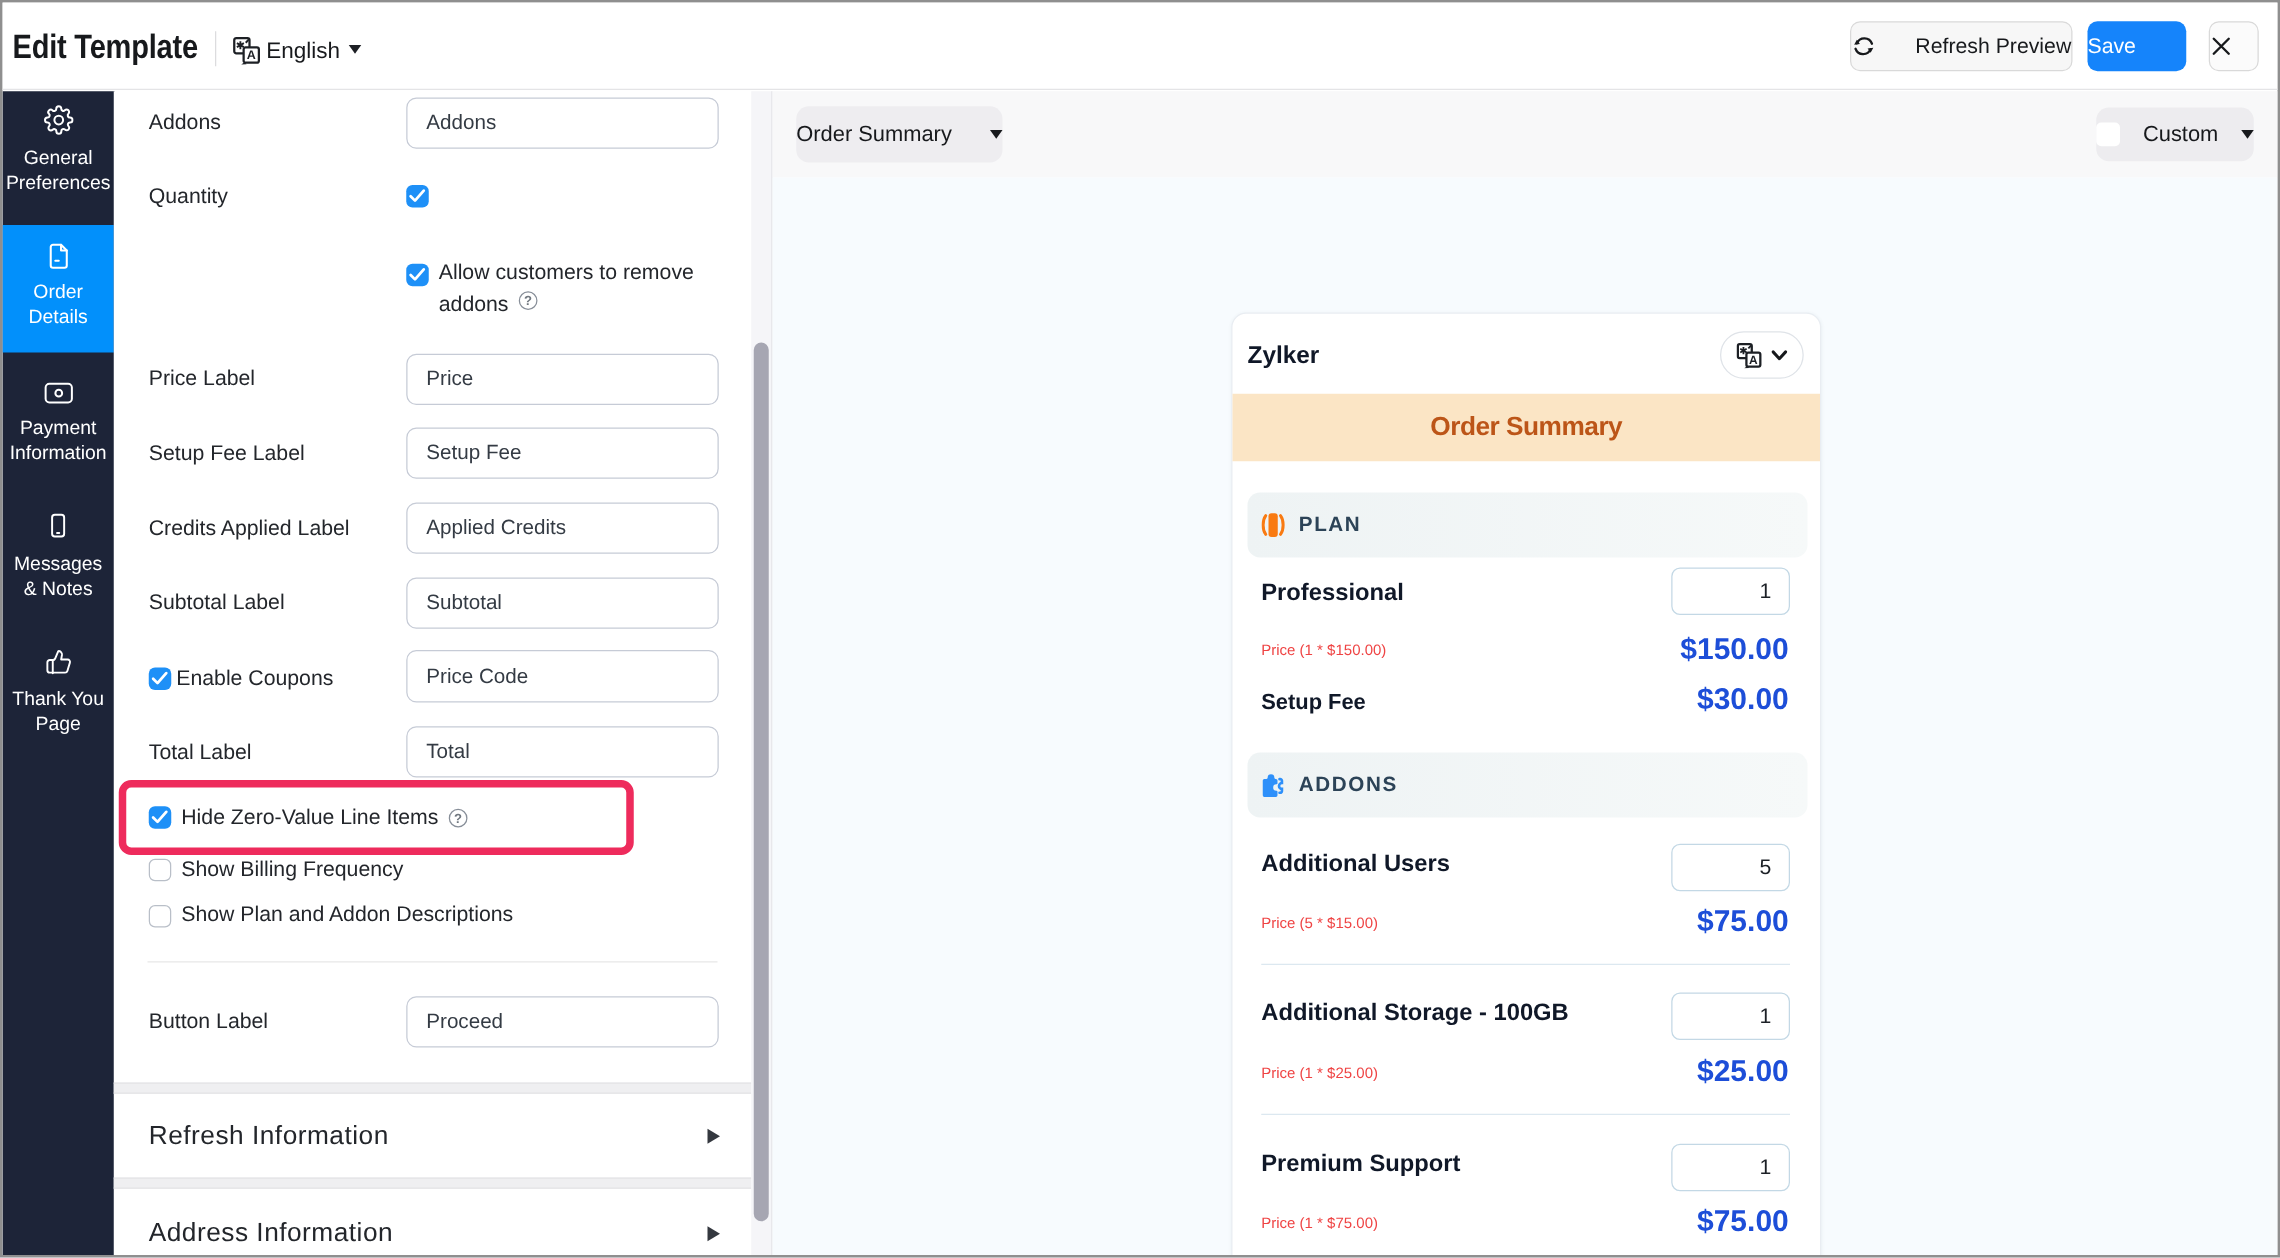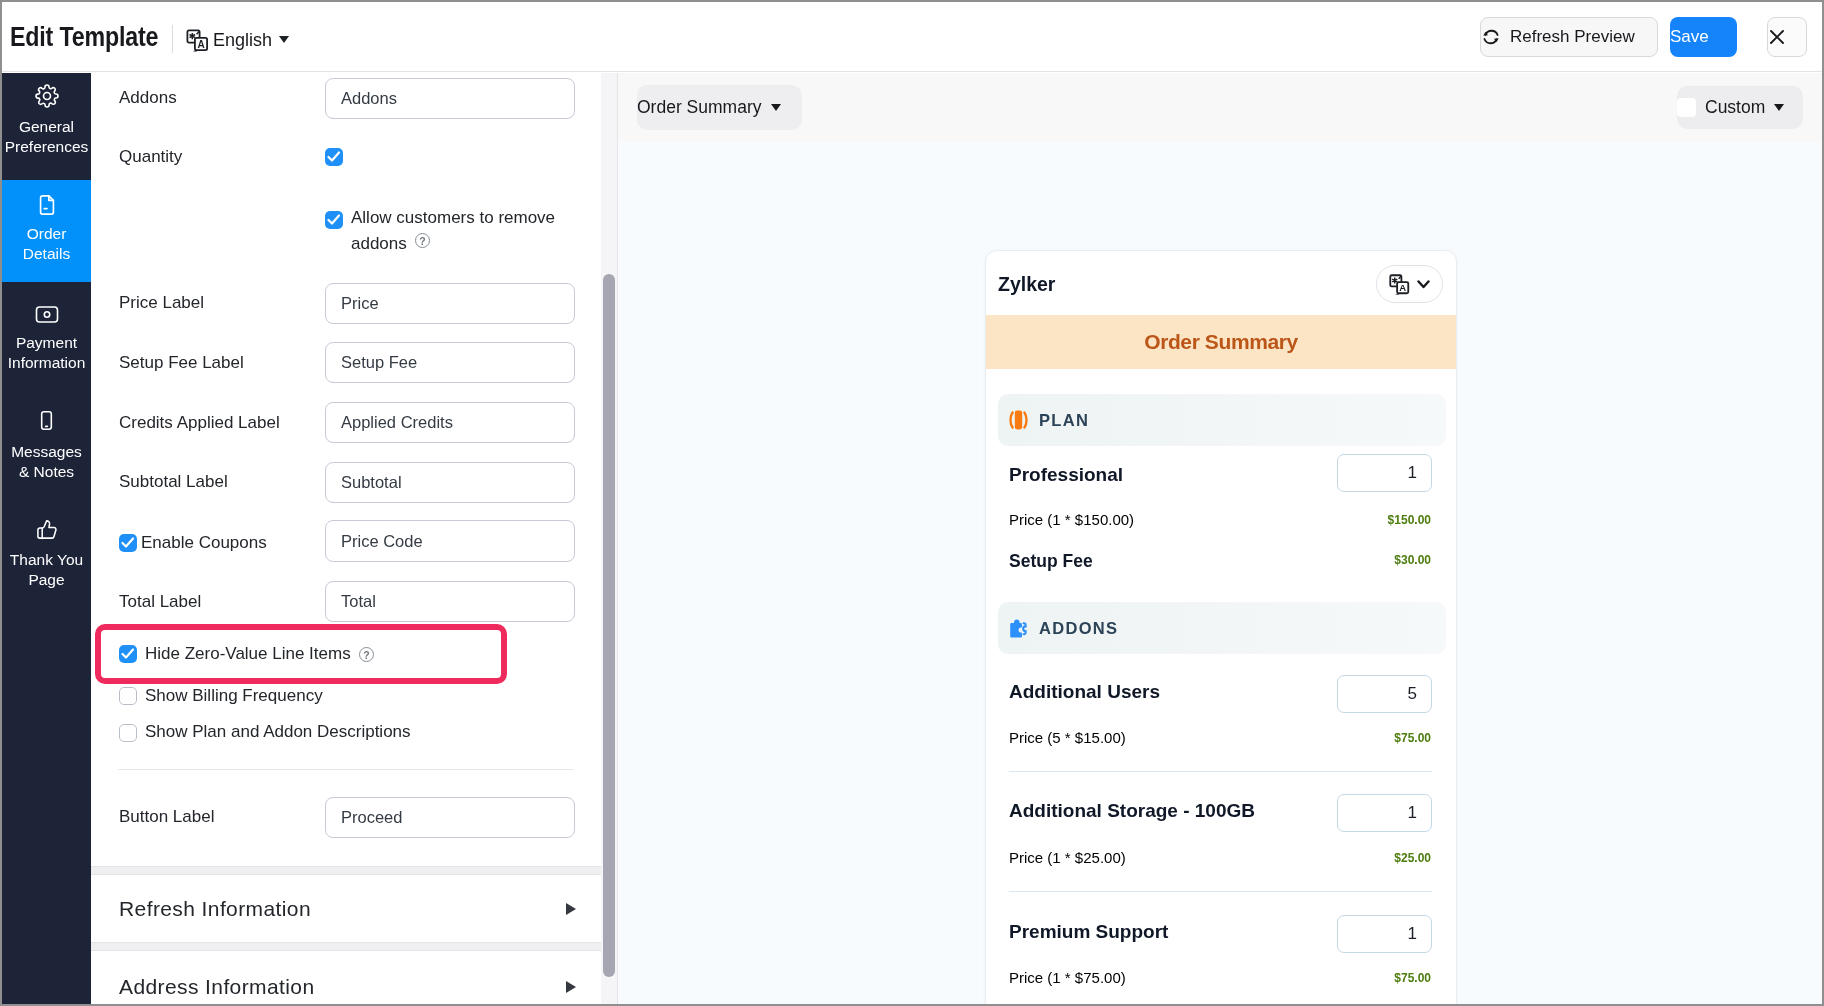--- a/index.html
+++ b/index.html
@@ -7,23 +7,23 @@
 body { font-family:"Liberation Sans", sans-serif; background:#8f8f8f; }
 .abs { position:absolute; }
 #app { position:absolute; left:2px; top:2px; width:1820px; height:1002px; background:#fff; overflow:hidden; }
 
 #hdr { left:0; top:0; width:1820px; height:70px; background:#fff; border-bottom:1px solid #e4e4e6; }
 #title { left:8px; top:20px; font-size:27px; font-weight:700; color:#17191c; letter-spacing:-0.2px; line-height:31px; transform:scaleX(0.86); transform-origin:left center; }
 #hdiv { left:170px; top:23px; width:1px; height:28px; background:#dcdcde; }
 #english { left:211px; top:26px; font-size:18px; font-weight:500; color:#17191c; line-height:25px; }
 .caret { display:inline-block; width:0; height:0; border-left:5.5px solid transparent; border-right:5.5px solid transparent; border-top:7px solid #1d2025; }
 #ecaret { left:277px; top:34px; }
-.btn { display:flex; align-items:center; justify-content:flex-start; border-radius:8px; font-size:17px; }
+.btn { display:flex; align-items:center; justify-content:space-between; border-radius:8px; font-size:17px; }
 #refreshBtn { left:1478px; top:15px; width:178px; height:40px; background:#f7f7f7; border:1px solid #d9d9d9; color:#17191c; gap:9px; }
-#saveBtn { left:1668px; top:15px; width:67px; height:40px; background:#1584fb; color:#fff; }
+#saveBtn { left:1668px; top:15px; width:79px; height:40px; background:#1584fb; color:#fff; }
 #closeBtn { left:1765px; top:15px; width:40px; height:40px; background:#fbfbfb; border:1px solid #d9d9d9; }
 
 #sidebar { left:0; top:71px; width:90px; height:932px; background:#1d2438; }
 .sitem { position:absolute; left:0; width:89px; text-align:center; color:#fff; font-size:15.5px; line-height:20px; }
 #active { left:0; top:178px; width:89px; height:102px; background:#0290fb; }
 
 #form { left:89px; top:71px; width:510px; height:931px; background:#fff; }
 #form > div { position:absolute; }
 .lbl { font-size:17px; color:#23262b; line-height:22px; }
 .inp { left:234px; width:250px; height:41px; border:1px solid #c6cbd6; border-radius:8px; background:#fff; font-size:16.5px; color:#343b44; display:flex; align-items:center; padding-left:15px; }
@@ -48,22 +48,22 @@
 
 #card { position:absolute; left:367px; top:108px; width:472px; height:800px; background:#fff; border:1px solid #e9edf2; border-radius:12px; box-shadow:0 1px 3px rgba(40,60,90,0.06); }
 #card > div { position:absolute; }
 #zylker { left:12px; top:21px; font-size:19.5px; font-weight:700; color:#101828; line-height:24px; }
 #pill { left:390px; top:14px; width:67px; height:38px; border:1.5px solid #dfe3e8; border-radius:19px; background:#fff; display:flex; align-items:center; justify-content:center; gap:7px; }
 #banner { left:0px; top:64px; width:470px; height:54px; background:#fbe5c5; display:flex; align-items:center; justify-content:center; font-size:21px; font-weight:700; color:#bc5518; letter-spacing:-0.4px; }
 .sstrip { left:12px; width:448px; height:52px; background:linear-gradient(90deg,#eef3f4,#f6f9f9); border-radius:10px; display:flex; align-items:center; padding-left:11px; gap:11px; }
 .sstrip span { font-size:16.5px; font-weight:700; color:#2c4357; letter-spacing:1.3px; }
 .iname { left:23px; font-size:19px; font-weight:700; color:#101828; line-height:24px; }
 .qty { left:351px; width:95px; height:38px; border:1px solid #c3d8e5; border-radius:7px; background:#fff; font-size:17px; color:#1c2026; display:flex; align-items:center; justify-content:flex-end; padding-right:14px; }
-.prow { left:23px; font-size:15px; color:#000000; line-height:22px; }
-.amt { right:25px; font-size:12px; font-weight:700; color:#4d7c0f; line-height:24px; }
+.prow { left:23px; font-size:12px; color:#ef4444; line-height:22px; }
+.amt { right:25px; font-size:24px; font-weight:700; color:#1d4ed8; line-height:24px; }
 .cdiv { left:23px; width:423px; height:1px; background:#dce8f0; }
 </style>
 </head>
 <body>
 <div id="app">
 
   <div id="hdr" class="abs"></div>
   <div id="title" class="abs">Edit Template</div>
   <div id="hdiv" class="abs"></div>
   <svg class="abs" style="left:184px;top:27px" width="23" height="23" viewBox="0 0 23 23">

